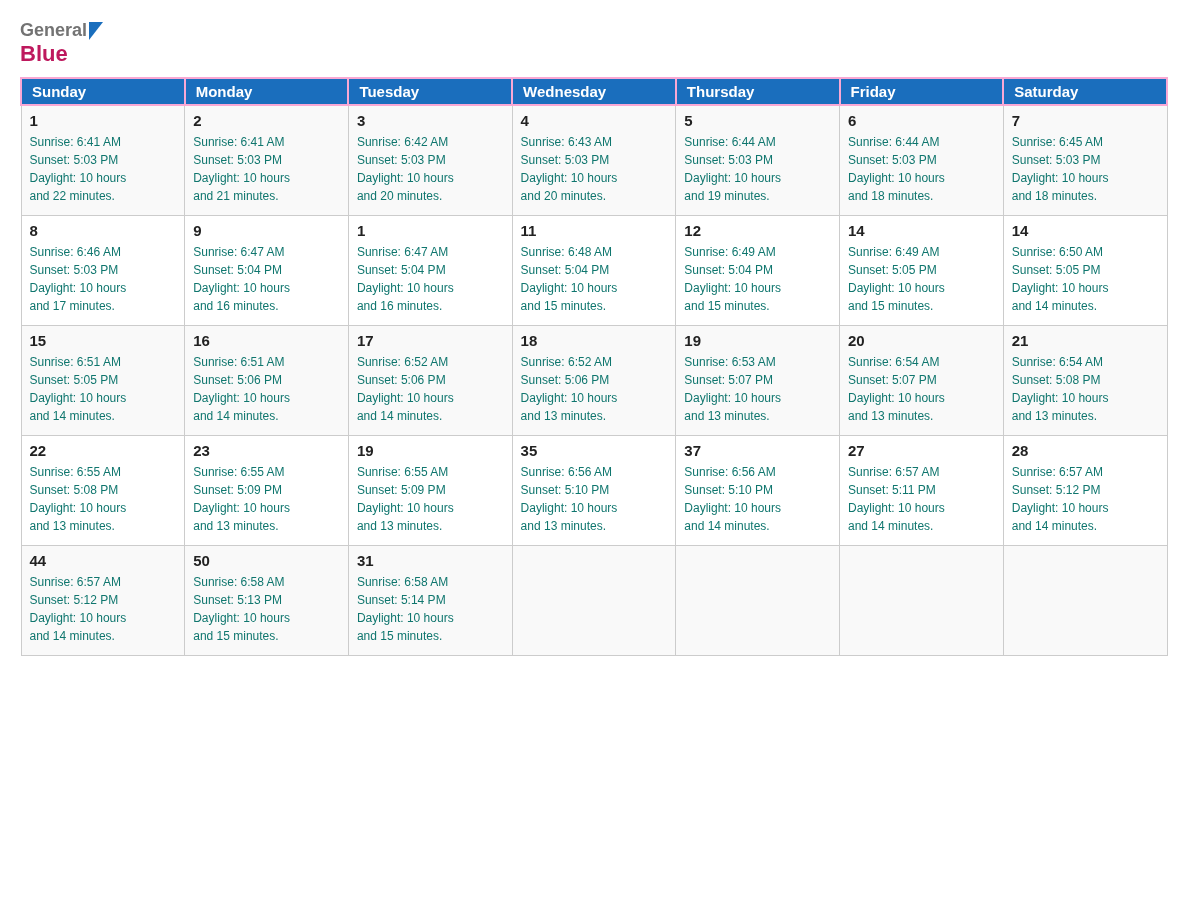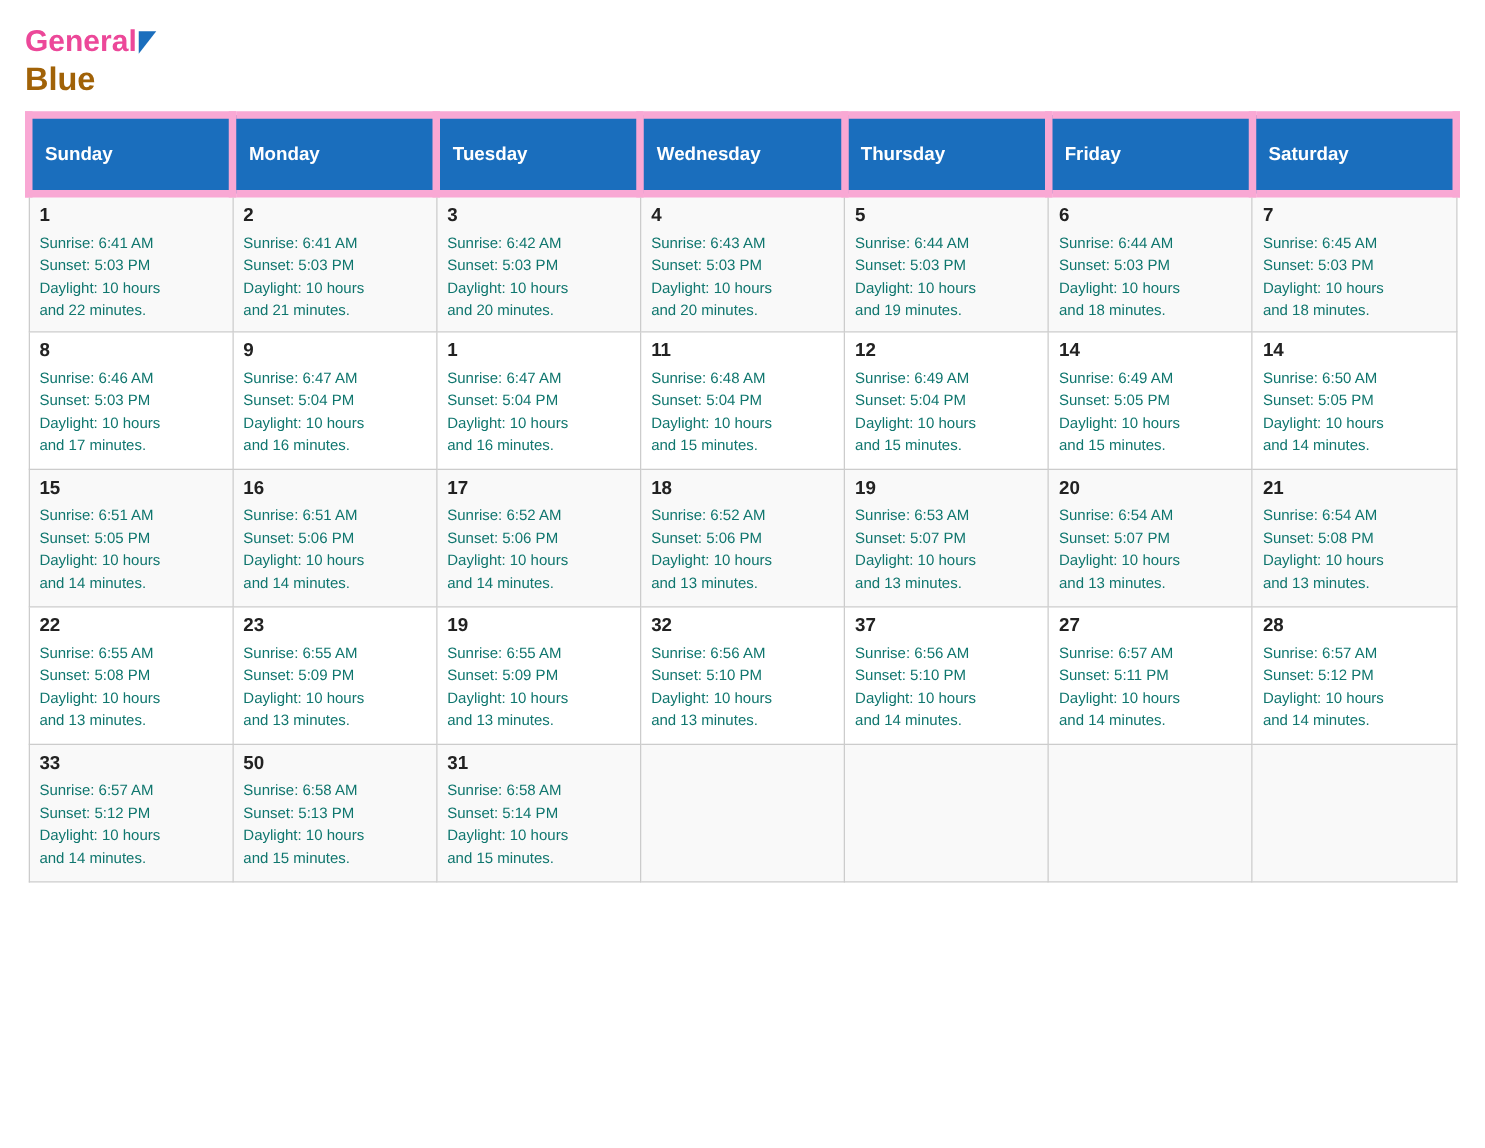--- a/index.html
+++ b/index.html
@@ -33,23 +33,23 @@
     table {
       width: 100%;
       border-collapse: collapse;
       table-layout: fixed;
     }
     thead tr th {
       background-color: #1a6ebd;
       color: #fff;
       font-size: 15px;
       font-weight: bold;
-      padding: 20px 10px;
+      padding: 4px 10px;
       text-align: left;
-      border: 6px solid #f9a8d4;
+      border: 2px solid #f9a8d4;
     }
     tbody tr td {
       border: 1px solid #ccc;
       vertical-align: top;
       padding: 6px 8px;
       font-size: 12.5px;
       color: #222;
       height: 110px;
     }
     tbody tr td .day-num {
@@ -92,25 +92,25 @@
       margin-left: 2px;
       vertical-align: middle;
     }
   </style>
 </head>
 <body>
 
 <div class="header">
   <div class="logo-wrapper">
     <div class="logo-row">
-      <span style="font-size:24px;font-weight:bold;color:#ec4899;font-family:Arial,sans-serif;">General</span>
+      <span style="font-size:18px;font-weight:bold;color:#737373;font-family:Arial,sans-serif;">General</span>
       <span class="logo-triangle"></span>
     </div>
     <div>
-      <span style="font-size:26px;font-weight:bold;color:#a16207;font-family:Arial,sans-serif;">Blue</span>
+      <span style="font-size:22px;font-weight:bold;color:#be185d;font-family:Arial,sans-serif;">Blue</span>
     </div>
   </div>
   <div class="title-block">
     <div class="month-title"></div>
     <div class="location-title"></div>
   </div>
 </div>
 
 <table>
   <thead>
@@ -222,39 +222,39 @@
       </td>
         <td>
         <span class="day-num">23</span>
         <span class="day-info">Sunrise: 6:55 AM<br>Sunset: 5:09 PM<br>Daylight: 10 hours<br>and 13 minutes.</span>
       </td>
         <td>
         <span class="day-num">19</span>
         <span class="day-info">Sunrise: 6:55 AM<br>Sunset: 5:09 PM<br>Daylight: 10 hours<br>and 13 minutes.</span>
       </td>
         <td>
-        <span class="day-num">32</span>
+        <span class="day-num">35</span>
         <span class="day-info">Sunrise: 6:56 AM<br>Sunset: 5:10 PM<br>Daylight: 10 hours<br>and 13 minutes.</span>
       </td>
         <td>
         <span class="day-num">37</span>
         <span class="day-info">Sunrise: 6:56 AM<br>Sunset: 5:10 PM<br>Daylight: 10 hours<br>and 14 minutes.</span>
       </td>
         <td>
         <span class="day-num">27</span>
         <span class="day-info">Sunrise: 6:57 AM<br>Sunset: 5:11 PM<br>Daylight: 10 hours<br>and 14 minutes.</span>
       </td>
         <td>
         <span class="day-num">28</span>
         <span class="day-info">Sunrise: 6:57 AM<br>Sunset: 5:12 PM<br>Daylight: 10 hours<br>and 14 minutes.</span>
       </td>
       </tr>
       <tr>
         <td>
-        <span class="day-num">33</span>
+        <span class="day-num">44</span>
         <span class="day-info">Sunrise: 6:57 AM<br>Sunset: 5:12 PM<br>Daylight: 10 hours<br>and 14 minutes.</span>
       </td>
         <td>
         <span class="day-num">50</span>
         <span class="day-info">Sunrise: 6:58 AM<br>Sunset: 5:13 PM<br>Daylight: 10 hours<br>and 15 minutes.</span>
       </td>
         <td>
         <span class="day-num">31</span>
         <span class="day-info">Sunrise: 6:58 AM<br>Sunset: 5:14 PM<br>Daylight: 10 hours<br>and 15 minutes.</span>
       </td>

